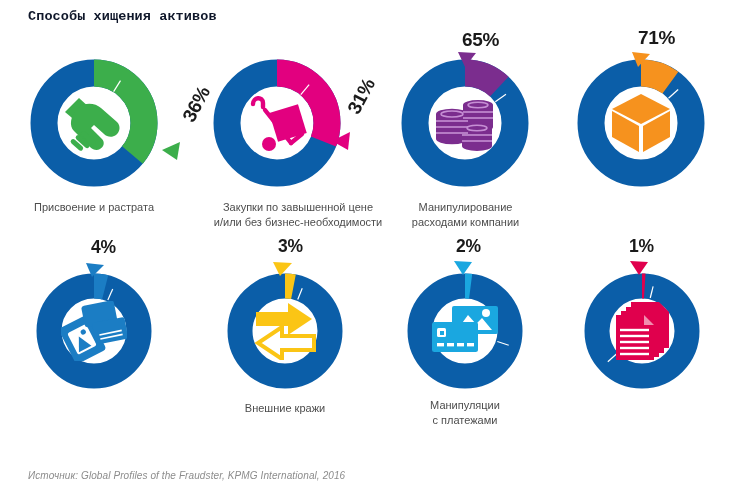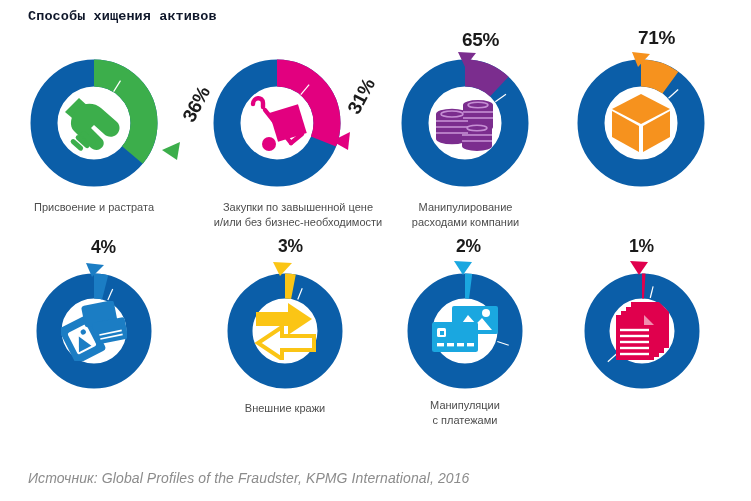--- a/index.html
+++ b/index.html
@@ -35,21 +35,21 @@
   .caption{
     position:absolute;
     text-align:center;
     font-size:11px;color:#4d4d4d;
     line-height:1.35;
     white-space:pre-line;
   }
 
   .source{
     position:absolute;left:28px;top:470px;
-    font-size:14px;font-style:italic;color:#8c8c8c;
+    font-size:10px;font-style:italic;color:#8c8c8c;
     letter-spacing:0.1px;
   }
 </style>
 </head>
 <body>
 
 <div id="stage">
 
   <div class="title">Способы хищения активов</div>
 

